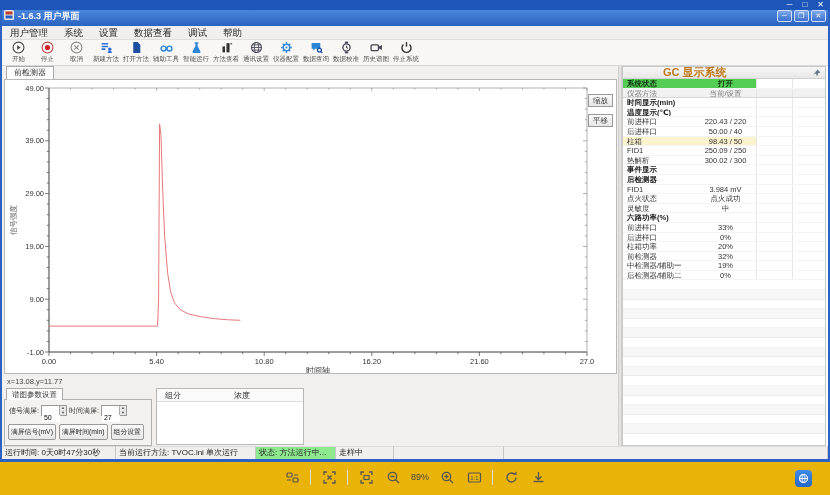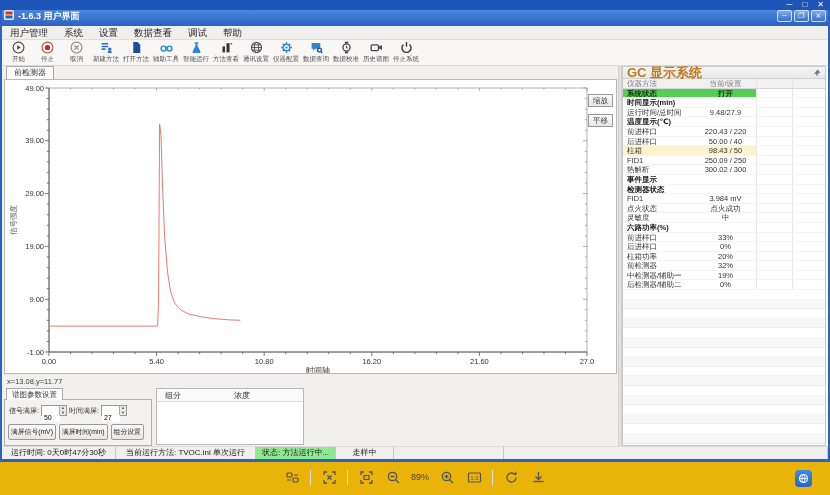--- a/index.html
+++ b/index.html
@@ -65,40 +65,40 @@
   .ct-head div { font-size:8px; color:#333; line-height:13px; }
   .ct-c1 { width:50%; padding-left:8px; } .ct-c2 { width:50%; padding-left:4px; }
 
   
   .splitter { position:absolute; left:618px; top:66px; width:4px; height:380px; background:#e3e2e1; border-left:1px solid #cfcfcf; border-right:1px solid #cfcfcf; }
 
   
   .gc-panel { position:absolute; left:622px; top:66px; width:204px; height:380px; background:#fff; border:1px solid #c8c8c8; }
   .gc-head { height:12px; background:linear-gradient(#f6f6f6,#e8e8e8); border-bottom:1px solid #d0d0d0;
     display:flex; align-items:center; }
-  .gc-title { font-size:13px; font-weight:bold; color:#c07818; padding-left:4px; }
+  .gc-title { font-size:11px; font-weight:bold; color:#c07818; padding-left:4px;margin-left:36px; }
   .pin-icon { margin-left:auto; margin-right:4px; width:8px; height:8px; }
   .gc-rows { position:absolute; left:0; top:12px; width:202px; bottom:0; overflow:hidden; }
   .gc-row { display:flex; height:9.6px; border-bottom:1px solid rgba(0,0,0,0.045); }
   .gc-row div { font-size:7.5px; line-height:9.4px; color:#333; white-space:nowrap; overflow:hidden; }
   .gc-c1 { width:72px; padding-left:4px; }
   .gc-c2 { width:62px; text-align:center; border-right:1px solid #e6e6e6; }
   .gc-c3 { width:36px; border-right:1px solid #e6e6e6; }
   .gc-c4 { flex:1; }
   .gc-row.header { background:#f1f1f1; border-bottom:1px solid #d8d8d8; }
   .gc-row.header div { color:#777; }
   .gc-row.section .gc-c1 { font-weight:bold; color:#1a1a1a; }
   .gc-row.status-green .gc-c1, .gc-row.status-green .gc-c2 { background:#53cd53; font-weight:bold; color:#103310; }
   .gc-row.data-yellow .gc-c1, .gc-row.data-yellow .gc-c2 { background:#fbf3cd; }
   .gc-row.filler-alt { background:#f7f7f7; }
 
   
   .statusbar { position:absolute; left:2px; top:446px; width:826px; height:13px; background:#f0efee; display:flex; }
   .sb-seg { height:13px; border-right:1px solid #c6c6c6; border-top:1px solid #dcdcdc; font-size:8px; line-height:12px;
-    color:#222; padding:0 3px; white-space:nowrap; overflow:hidden;text-align:center; }
+    color:#222; padding:0 3px; white-space:nowrap; overflow:hidden; }
   .sb-seg.green { background:#8ee88e; }
 
   .bottom-border { position:absolute; left:0; top:459px; width:830px; height:3px; background:#2b62c4; }
 
   
   .bottom-bar { position:absolute; left:0; top:462px; width:830px; height:33px; background:#eab308; }
   .bb-group { position:absolute; left:50%; top:6px; transform:translateX(-50%); display:flex; align-items:center; gap:9px; }
   .bb-btn { background:none; border:none; width:18px; height:18px; display:flex; align-items:center; justify-content:center; }
   .bb-btn svg { width:15px; height:15px; }
   .bb-sep { width:1px; height:15px; background:#ddd; }
@@ -452,44 +452,38 @@
   <div class="splitter"></div>
 
   <div class="gc-panel">
     <div class="gc-head">
       <span class="gc-title">GC 显示系统</span>
       <svg class="pin-icon" viewBox="0 0 8 8">
           <path d="M4.5,0.5 L7.5,3.5 L5.5,4 L4,7.5 L3,4.5 L0.5,5.5 Z" fill="#6a7a8a"></path>
         </svg>
     </div>
     <div class="gc-rows" id="gc-rows">
+        <div class="gc-row status-green">
+          <div class="gc-c1">系统状态</div>
+          <div class="gc-c2">打开</div>
+          <div class="gc-c3"></div>
+          <div class="gc-c4"></div>
+        </div>
         <div class="gc-row header">
           <div class="gc-c1">仪器方法</div>
           <div class="gc-c2">当前/设置</div>
           <div class="gc-c3"></div>
           <div class="gc-c4"></div>
         </div>
-        <div class="gc-row status-green">
-          <div class="gc-c1">系统状态</div>
-          <div class="gc-c2">打开</div>
-          <div class="gc-c3"></div>
-          <div class="gc-c4"></div>
-        </div>
         <div class="gc-row section">
           <div class="gc-c1">时间显示(min)</div>
           <div class="gc-c2"></div>
           <div class="gc-c3"></div>
           <div class="gc-c4"></div>
         </div>
-        <div class="gc-row data">
-          <div class="gc-c1">运行时间/总时间</div>
-          <div class="gc-c2">9.48/27.9</div>
-          <div class="gc-c3"></div>
-          <div class="gc-c4"></div>
-        </div>
         <div class="gc-row section">
           <div class="gc-c1">温度显示(℃)</div>
           <div class="gc-c2"></div>
           <div class="gc-c3"></div>
           <div class="gc-c4"></div>
         </div>
         <div class="gc-row data">
           <div class="gc-c1">前进样口</div>
           <div class="gc-c2">220.43 / 220</div>
           <div class="gc-c3"></div>
@@ -519,21 +513,21 @@
           <div class="gc-c3"></div>
           <div class="gc-c4"></div>
         </div>
         <div class="gc-row section">
           <div class="gc-c1">事件显示</div>
           <div class="gc-c2"></div>
           <div class="gc-c3"></div>
           <div class="gc-c4"></div>
         </div>
         <div class="gc-row section">
-          <div class="gc-c1">检测器状态</div>
+          <div class="gc-c1">后检测器</div>
           <div class="gc-c2"></div>
           <div class="gc-c3"></div>
           <div class="gc-c4"></div>
         </div>
         <div class="gc-row data">
           <div class="gc-c1">FID1</div>
           <div class="gc-c2">3.984 mV</div>
           <div class="gc-c3"></div>
           <div class="gc-c4"></div>
         </div>

